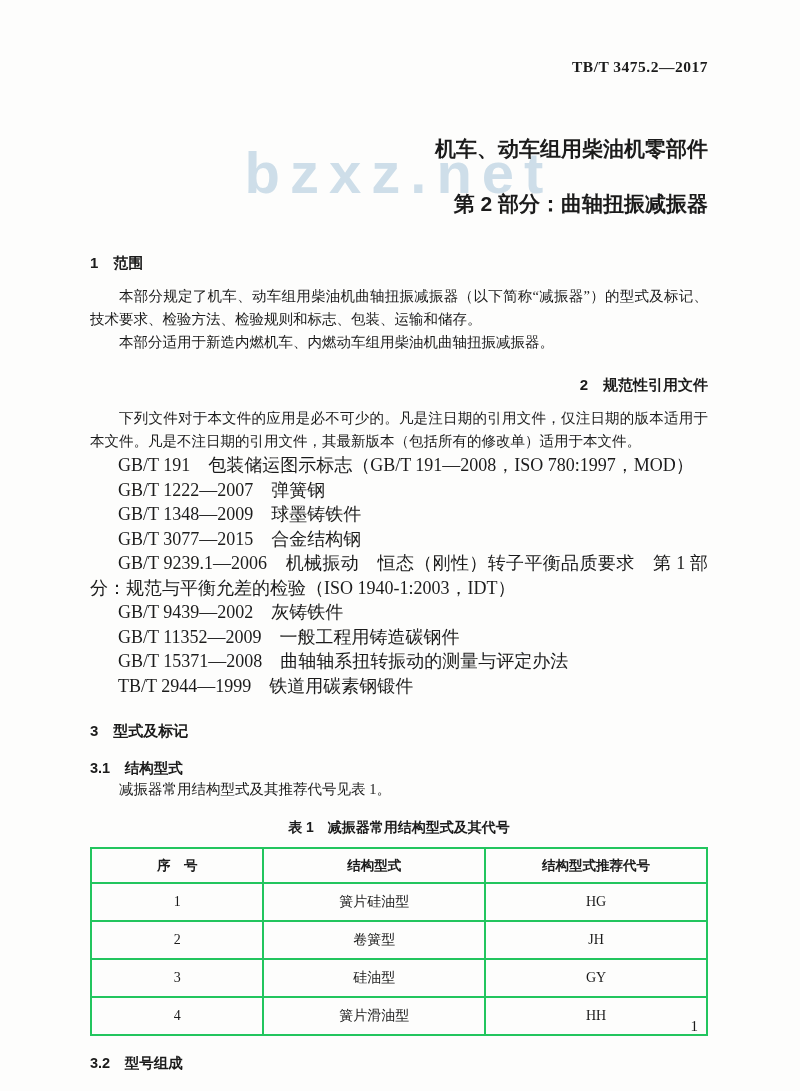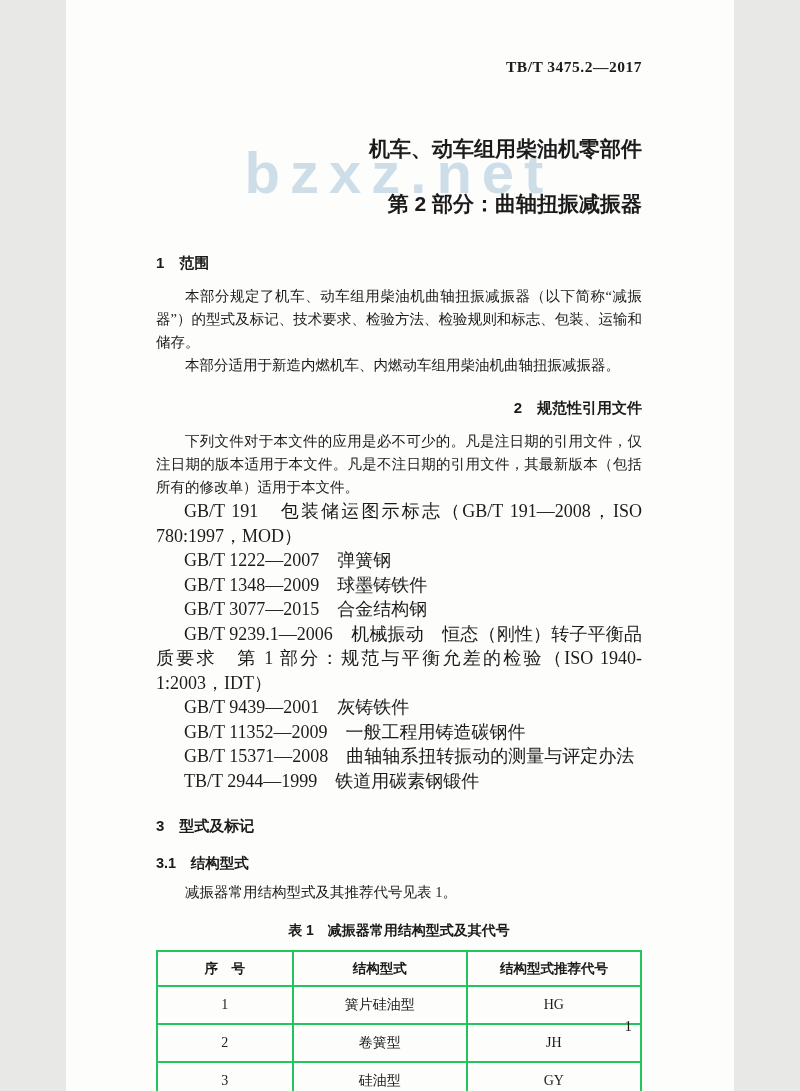--- a/index.html
+++ b/index.html
@@ -1,19 +1,19 @@
 <!DOCTYPE html>
 <html><head>
 <meta charset="utf-8">
 <style>
   * { margin: 0; padding: 0; box-sizing: border-box; }
   html, body { background: #e8e8e6; }
   .page {
     position: relative;
-    width: 668px;
+    width: 800px;
     height: 1091px;
     margin: 0 auto;
     background: #fdfdfc;
     color: #1b1b1b;
     font-family: "Liberation Serif", "DejaVu Serif", serif;
     padding: 58px 92px 18px 90px;
     overflow: hidden;
   }
   .doc-number {
     text-align: right;
@@ -51,21 +51,21 @@
     margin-top: 22px;
   }
   .sec-heading {
     font-family: "Liberation Sans", "DejaVu Sans", sans-serif;
     font-weight: 700;
     font-size: 15px;
   }
   .h-s1 { margin-top: 34px; margin-bottom: 12px; }
   .h-s2 { margin-top: 22px; margin-bottom: 12px; text-align: right; }
   .h-s3 { margin-top: 24px; margin-bottom: 14px; }
-  .h-sub { margin-top: 18px; margin-bottom: 8px; font-size: 14.5px; }
+  .h-sub { margin-top: 18px; font-size: 14.5px; }
   .body-p {
     font-size: 14.5px;
     line-height: 23px;
     text-align: justify;
     text-indent: 2em;
   }
   .ref-p {
     font-size: 18px;
     line-height: 24.5px;
     text-align: justify;
@@ -120,21 +120,21 @@
   <p class="body-p">本部分规定了机车、动车组用柴油机曲轴扭振减振器（以下简称“减振器”）的型式及标记、技术要求、检验方法、检验规则和标志、包装、运输和储存。</p>
   <p class="body-p">本部分适用于新造内燃机车、内燃动车组用柴油机曲轴扭振减振器。</p>
 
   <div class="sec-heading h-s2">2　规范性引用文件</div>
   <p class="body-p">下列文件对于本文件的应用是必不可少的。凡是注日期的引用文件，仅注日期的版本适用于本文件。凡是不注日期的引用文件，其最新版本（包括所有的修改单）适用于本文件。</p>
   <p class="ref-p">GB/T 191　包装储运图示标志（GB/T 191—2008，ISO 780:1997，MOD）</p>
   <p class="ref-p">GB/T 1222—2007　弹簧钢</p>
   <p class="ref-p">GB/T 1348—2009　球墨铸铁件</p>
   <p class="ref-p">GB/T 3077—2015　合金结构钢</p>
   <p class="ref-p">GB/T 9239.1—2006　机械振动　恒态（刚性）转子平衡品质要求　第 1 部分：规范与平衡允差的检验（ISO 1940-1:2003，IDT）</p>
-  <p class="ref-p">GB/T 9439—2001　灰铸铁件</p>
+  <p class="ref-p">GB/T 9439—2002　灰铸铁件</p>
   <p class="ref-p">GB/T 11352—2009　一般工程用铸造碳钢件</p>
   <p class="ref-p">GB/T 15371—2008　曲轴轴系扭转振动的测量与评定办法</p>
   <p class="ref-p">TB/T 2944—1999　铁道用碳素钢锻件</p>
 
   <div class="sec-heading h-s3">3　型式及标记</div>
 
   <div class="sec-heading h-sub">3.1　结构型式</div>
   <p class="body-p">减振器常用结构型式及其推荐代号见表 1。</p>
 
   <div class="table-caption">表 1　减振器常用结构型式及其代号</div>

